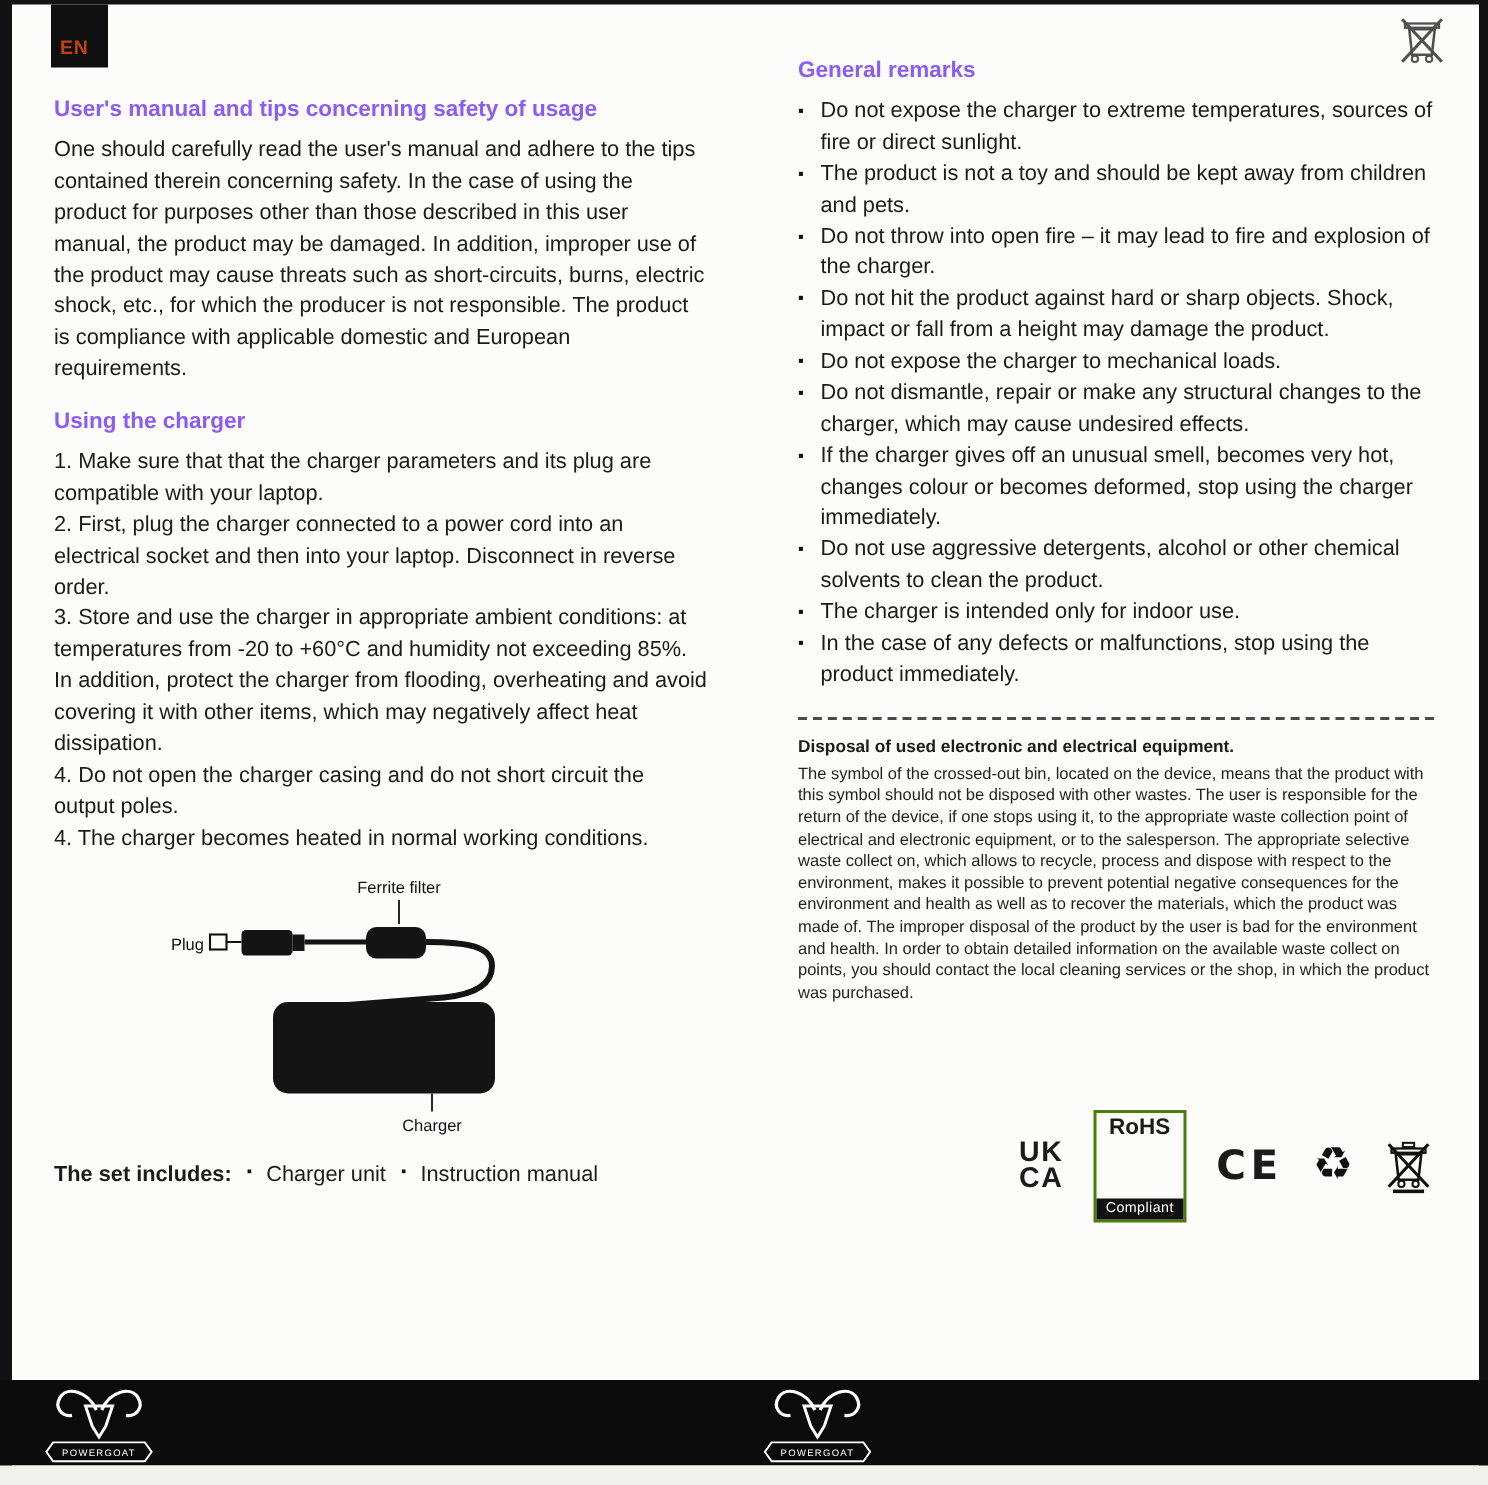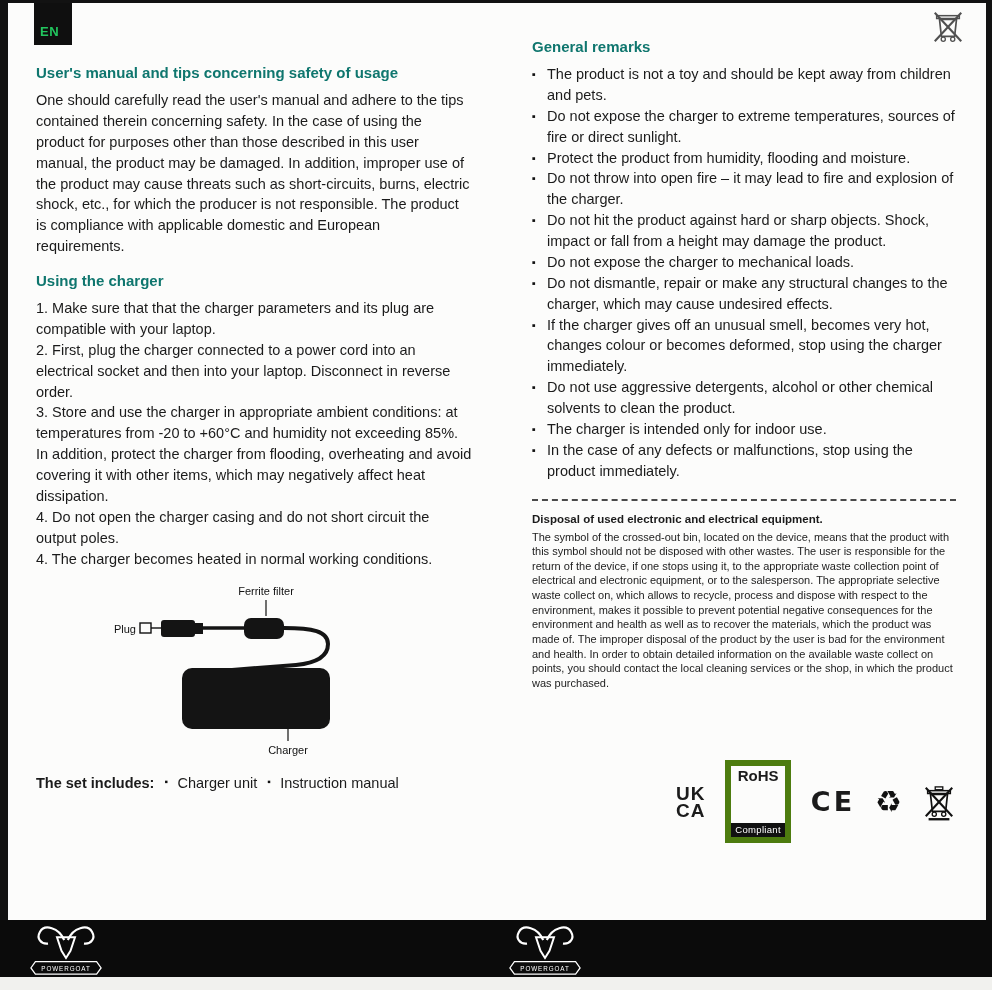--- a/index.html
+++ b/index.html
@@ -6,47 +6,47 @@
   html,body { background:#ffffff; }
   body { font-family:"Liberation Sans","DejaVu Sans",sans-serif; }
   .page { position:relative; width:992px; height:990px; background:#fcfcfb; color:#1b1b1b; overflow:hidden; }
 
   
   .edge-top   { position:absolute; left:0; top:0; width:100%; height:3px; background:#121212; }
   .edge-left  { position:absolute; left:0; top:0; width:8px; height:980px; background:#121212; }
   .edge-right { position:absolute; right:0; top:0; width:6px; height:980px; background:#121212; }
 
   .lang-badge { position:absolute; left:34px; top:3px; width:38px; height:42px; background:#0f0f0f;
-                color:#22c55e; font-weight:bold; font-size:13px; display:flex; align-items:flex-end;
+                color:#c2410c; font-weight:bold; font-size:13px; display:flex; align-items:flex-end;
                 padding:0 0 6px 6px; letter-spacing:.5px; }
 
   .corner-mark { position:absolute; left:931px; top:8px; width:34px; height:38px; opacity:.85; }
 
   .col-left  { position:absolute; left:36px;  top:64px; width:436px; }
   .col-right { position:absolute; left:532px; top:38px; width:424px; }
 
-  h2 { font-size:15px; font-weight:bold; margin:0 0 9px; color:#0f766e; }
+  h2 { font-size:15px; font-weight:bold; margin:0 0 9px; color:#8b5cf6; }
   .mt { margin-top:15px; }
   .body-text { font-size:14.5px; line-height:1.44; }
   .steps p { font-size:14.5px; line-height:1.44; }
 
   
   ul.remarks { list-style:none; margin-top:3px; }
   ul.remarks li { position:relative; padding-left:15px; font-size:14.5px; line-height:1.44; }
   ul.remarks li::before { content:"▪"; position:absolute; left:0; top:0; font-size:11px; line-height:21px; color:#111; }
 
   .divider { border:none; border-top:2px dashed #4a4a4a; margin:17px 0 12px; }
 
   .fineprint-head { font-size:11.5px; font-weight:bold; margin-bottom:5px; }
   .fineprint { font-size:11px; line-height:1.33; color:#222; }
 
   
   .certs { display:flex; align-items:center; justify-content:flex-end; gap:20px; margin-top:70px; }
   .ukca { font-weight:bold; font-size:19px; line-height:17px; letter-spacing:1px; text-align:right; }
-  .rohs { border:6px solid #4d7c0f; text-align:center; min-width:62px; }
+  .rohs { border:2px solid #4d7c0f; text-align:center; min-width:62px; }
   .rohs-top { font-weight:bold; font-size:15px; padding:1px 6px 0; line-height:18px; }
   .rohs-sub { background:#111; color:#fff; font-size:9.5px; padding:1px 4px 2px; letter-spacing:.3px;margin-top:38px; }
   .ce { font-weight:bold; font-size:27px; letter-spacing:3px; font-family:"DejaVu Sans",sans-serif; }
   .recycle { font-size:30px; line-height:30px; font-family:"DejaVu Sans",sans-serif; color:#111; }
 
   
   .diagram { position:relative; width:420px; height:186px; margin-top:4px; }
   .diagram svg { display:block; }
   .diag-label { font-size:11px; fill:#111; font-family:"Liberation Sans",sans-serif; }
 
@@ -131,23 +131,22 @@
       <span class="set-item">Charger unit</span>
       <span class="set-item">Instruction manual</span>
     </div>
 
   </div>
 
   <div class="col-right">
 
     <h2>General remarks</h2>
     <ul class="remarks">
+      <li>Do not expose the charger to extreme temperatures, sources of fire or direct sunlight.</li>
       <li>The product is not a toy and should be kept away from children and pets.</li>
-      <li>Do not expose the charger to extreme temperatures, sources of fire or direct sunlight.</li>
-      <li>Protect the product from humidity, flooding and moisture.</li>
       <li>Do not throw into open fire – it may lead to fire and explosion of the charger.</li>
       <li>Do not hit the product against hard or sharp objects. Shock, impact or fall from a height may damage the product.</li>
       <li>Do not expose the charger to mechanical loads.</li>
       <li>Do not dismantle, repair or make any structural changes to the charger, which may cause undesired effects.</li>
       <li>If the charger gives off an unusual smell, becomes very hot, changes colour or becomes deformed, stop using the charger immediately.</li>
       <li>Do not use aggressive detergents, alcohol or other chemical solvents to clean the product.</li>
       <li>The charger is intended only for indoor use.</li>
       <li>In the case of any defects or malfunctions, stop using the product immediately.</li>
     </ul>
 

